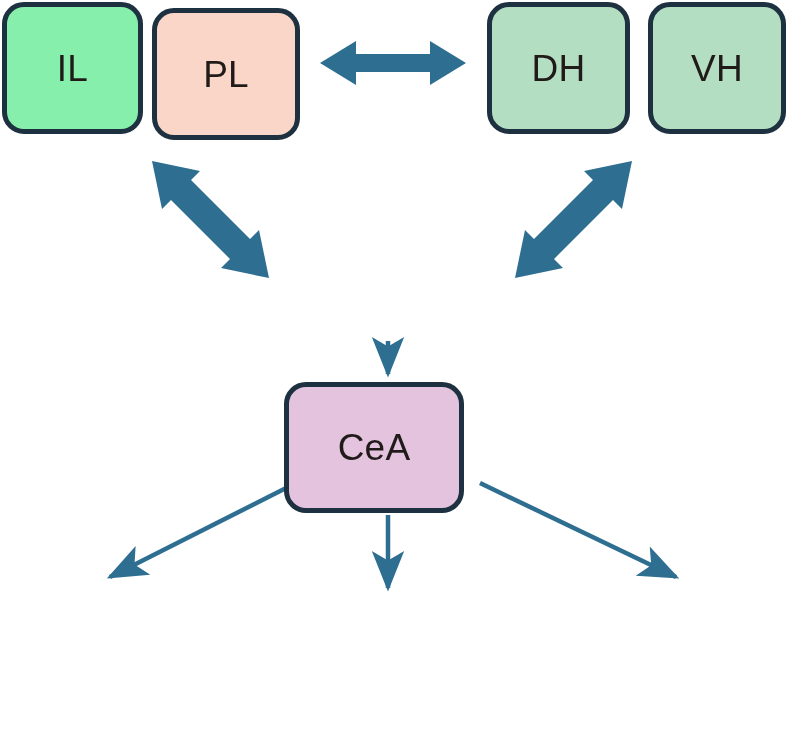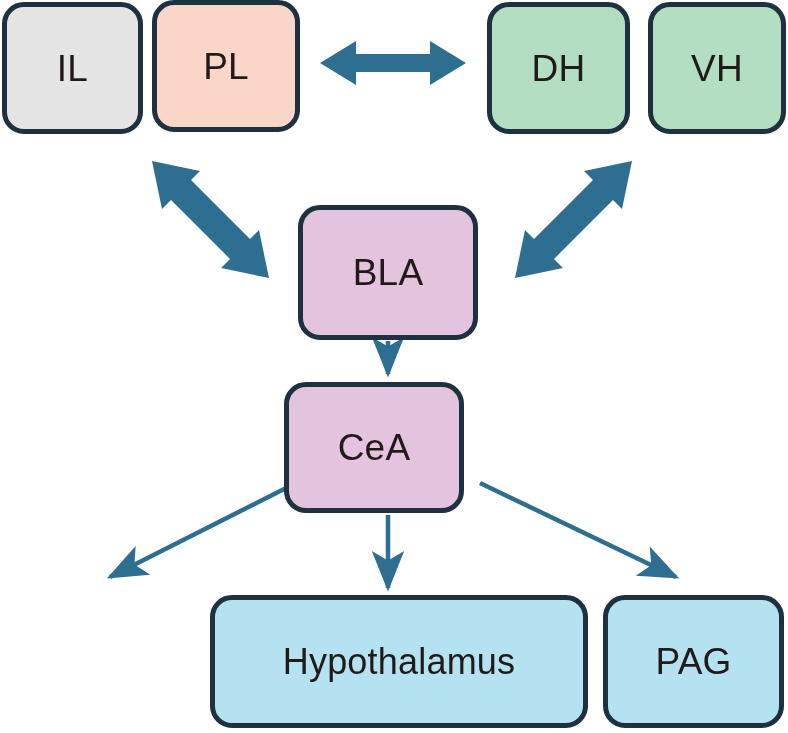--- a/index.html
+++ b/index.html
@@ -86,46 +86,37 @@
 
     <g>
       <line x1="388" y1="515" x2="388" y2="588" stroke="#2e6e91" stroke-width="4.5" marker-end="url(#thin-head)"></line>
     </g>
 
     <g>
       <line x1="480" y1="483" x2="676" y2="577" stroke="#2e6e91" stroke-width="4.5" marker-end="url(#thin-head)"></line>
     </g>
   </svg>
 
-  <div class="node" style="left:2px; top:2px; width:141px; height:132px; background:#e5e5e5;align-items:center;">
+  <div class="node" style="left:2px; top:2px; width:141px; height:132px; background:#86efac;align-items:center;">
     <span class="node-label">IL</span>
   </div>
 
-  <div class="node" style="left:152px; top:0; width:148px; height:132px; background:#f9d6c7;">
+  <div class="node" style="left:152px; top:8px; width:148px; height:132px; background:#f9d6c7;">
     <span class="node-label">PL</span>
   </div>
 
   <div class="node" style="left:487px; top:2px; width:143px; height:132px; background:#b3dec1;justify-content:center;">
     <span class="node-label">DH</span>
   </div>
 
   <div class="node" style="left:648px; top:2px; width:138px; height:132px; background:#b3dec1;">
     <span class="node-label">VH</span>
   </div>
 
-  <div class="node" style="left:298px; top:205px; width:180px; height:135px; background:#e3c3de;">
-    <span class="node-label">BLA</span>
-  </div>
 
   <div class="node" style="left:284px; top:382px; width:180px; height:131px; background:#e3c3de;">
     <span class="node-label">CeA</span>
   </div>
 
 
-  <div class="node" style="left:210px; top:595px; width:378px; height:133px; background:#b5e2f0;">
-    <span class="node-label small-cap">Hypothalamus</span>
-  </div>
 
-  <div class="node" style="left:603px; top:595px; width:181px; height:133px; background:#b5e2f0;">
-    <span class="node-label">PAG</span>
-  </div>
 
 </div>
 
 </body></html>

